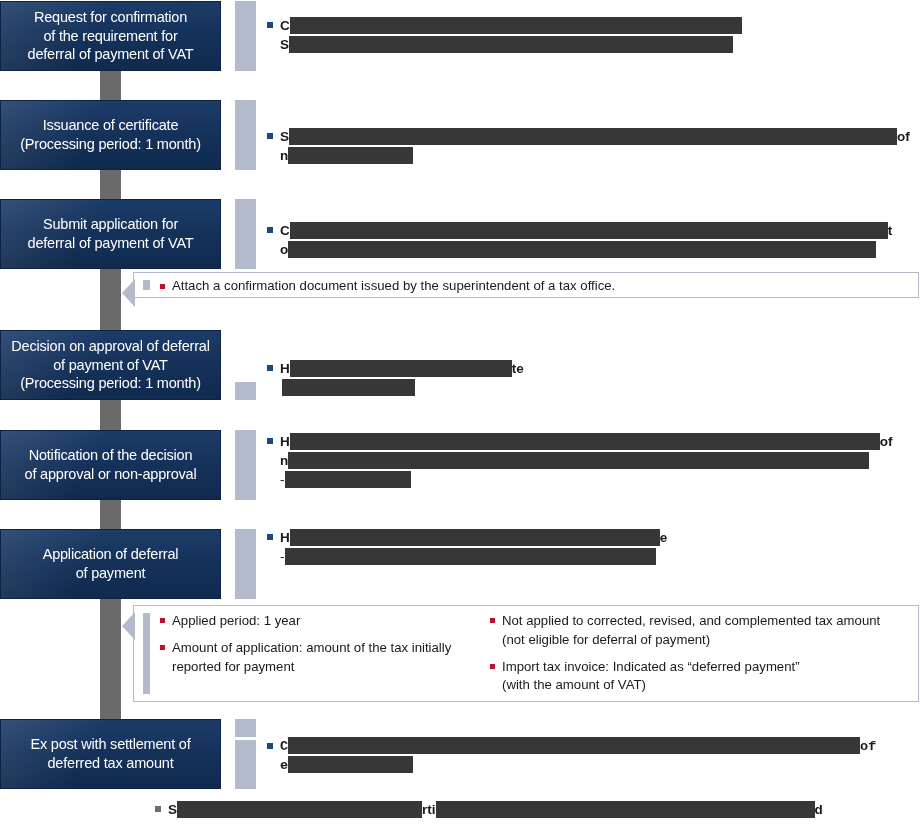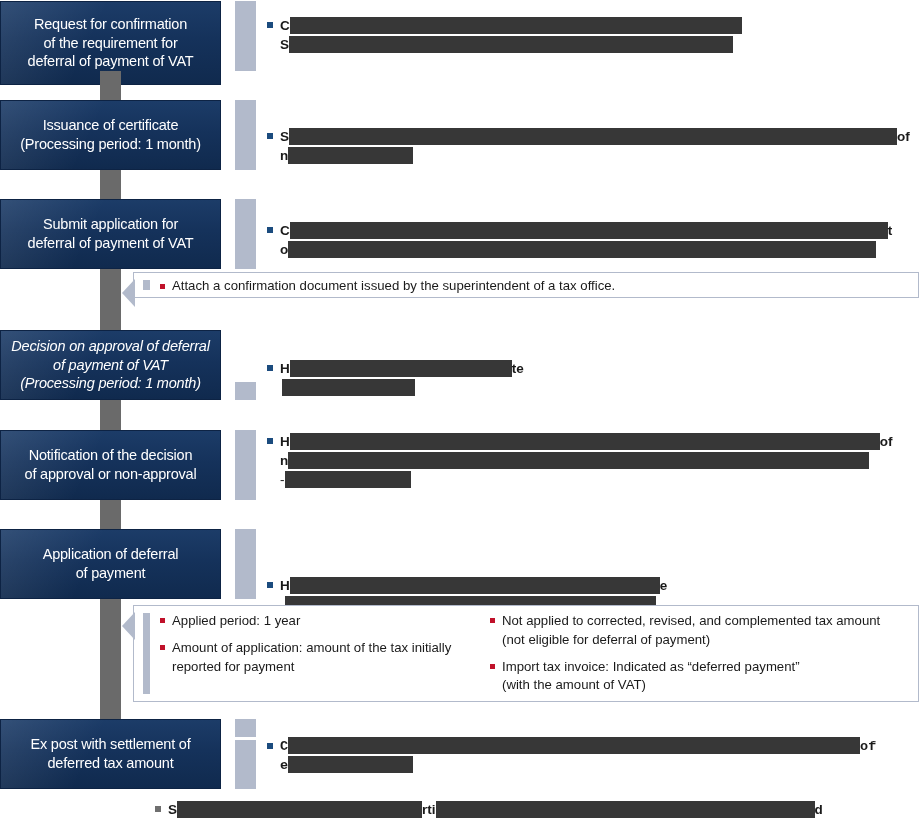--- a/index.html
+++ b/index.html
@@ -118,40 +118,40 @@
   }
   .co-single .rbull{
     position:absolute;left:0;top:6px;width:5px;height:5px;background:#c0112a;
   }
 </style>
 </head>
 <body>
 
 <div id="stage">
 
-  <div class="flow-box" style="top:1px;height:84px;">
+  <div class="flow-box" style="top:1px;height:70px;">
     <span class="ftxt">Request for confirmation
 of the requirement for
 deferral of payment of VAT</span>
   </div>
   <div class="connector" style="left:100px;top:71px;height:29px;"></div>
 
   <div class="flow-box" style="top:100px;height:70px;">
     <span class="ftxt">Issuance of certificate
 (Processing period: 1 month)</span>
   </div>
   <div class="connector" style="left:100px;top:170px;height:29px;"></div>
 
   <div class="flow-box" style="top:199px;height:70px;">
     <span class="ftxt">Submit application for
 deferral of payment of VAT</span>
   </div>
   <div class="spine" style="left:100px;top:269px;height:61px;"></div>
 
-  <div class="flow-box" style="top:330px;height:70px;font-style:italic;">
+  <div class="flow-box" style="top:330px;height:70px;">
     <span class="ftxt">Decision on approval of deferral
 of payment of VAT
 (Processing period: 1 month)</span>
   </div>
   <div class="connector" style="left:100px;top:400px;height:30px;"></div>
 
   <div class="flow-box" style="top:430px;height:70px;">
     <span class="ftxt">Notification of the decision
 of approval or non-approval</span>
   </div>
@@ -233,21 +233,21 @@
       </span>
       <span class="btext">
         <span>n</span><span class="rd" style="width:581px;"></span>
       </span>
       <span class="subline">
         <span>-</span><span class="rd" style="width:126px;"></span>
       </span>
     </div>
   </div>
 
-  <div class="bullets" style="left:267px;top:528px;width:480px;margin-top:48px;">
+  <div class="bullets" style="left:267px;top:528px;width:480px;">
     <div class="brow">
       <span class="bullet-sq"></span>
       <span class="btext">
         <span>H</span><span class="rd" style="width:370px;"></span><span>e</span>
       </span>
       <span class="subline">
         <span>-</span><span class="rd" style="width:371px;"></span>
       </span>
     </div>
   </div>

